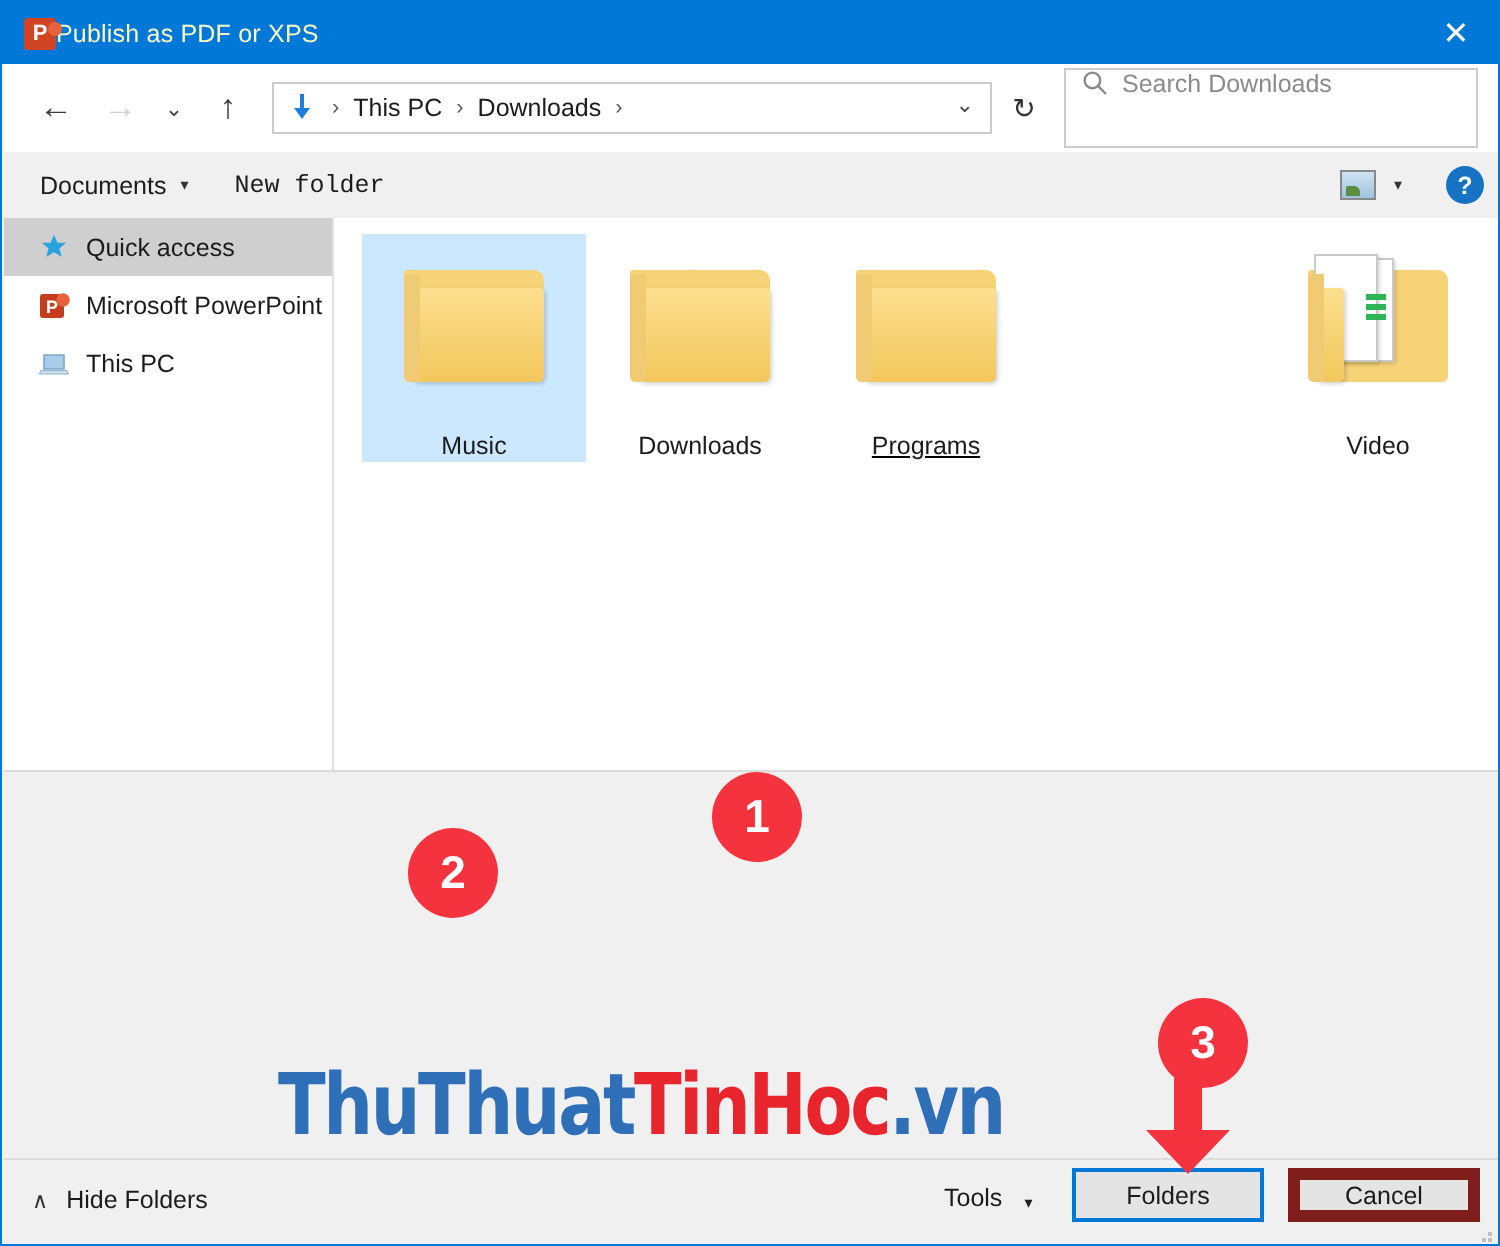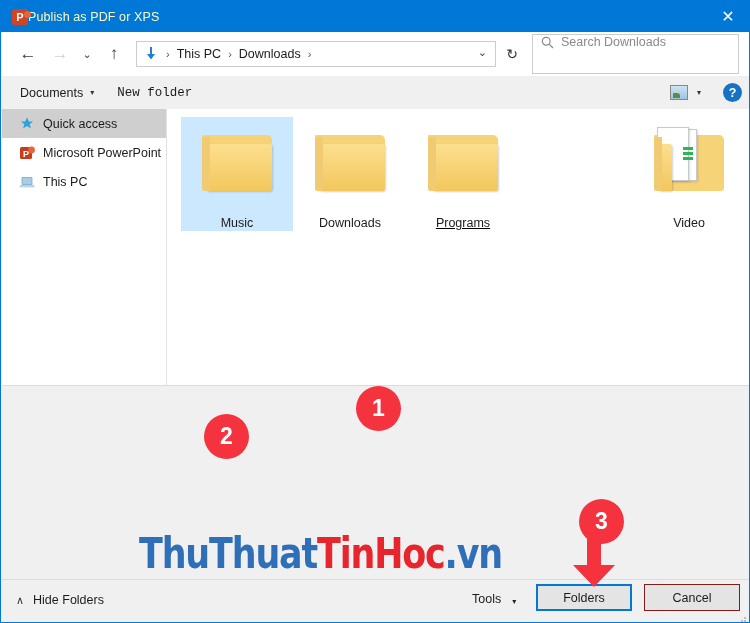--- a/index.html
+++ b/index.html
@@ -368,21 +368,21 @@
     justify-content: center;
     font-size: 12.5px;
     color: #1b1b1b;
   }
   .secondary-btn {
     position: absolute;
     left: 643px; top: 583px;
     width: 96px; height: 27px;
     box-sizing: border-box;
     background: #e4e4e4;
-    border: 1px solid #7f1d1d;
+    border: 6px solid #7f1d1d;
     display: flex;
     align-items: center;
     justify-content: center;
     font-size: 12.5px;
     color: #1b1b1b;
   }
   .resize-grip {
     position: absolute;
     right: 3px; bottom: 2px;
     width: 10px; height: 10px;

